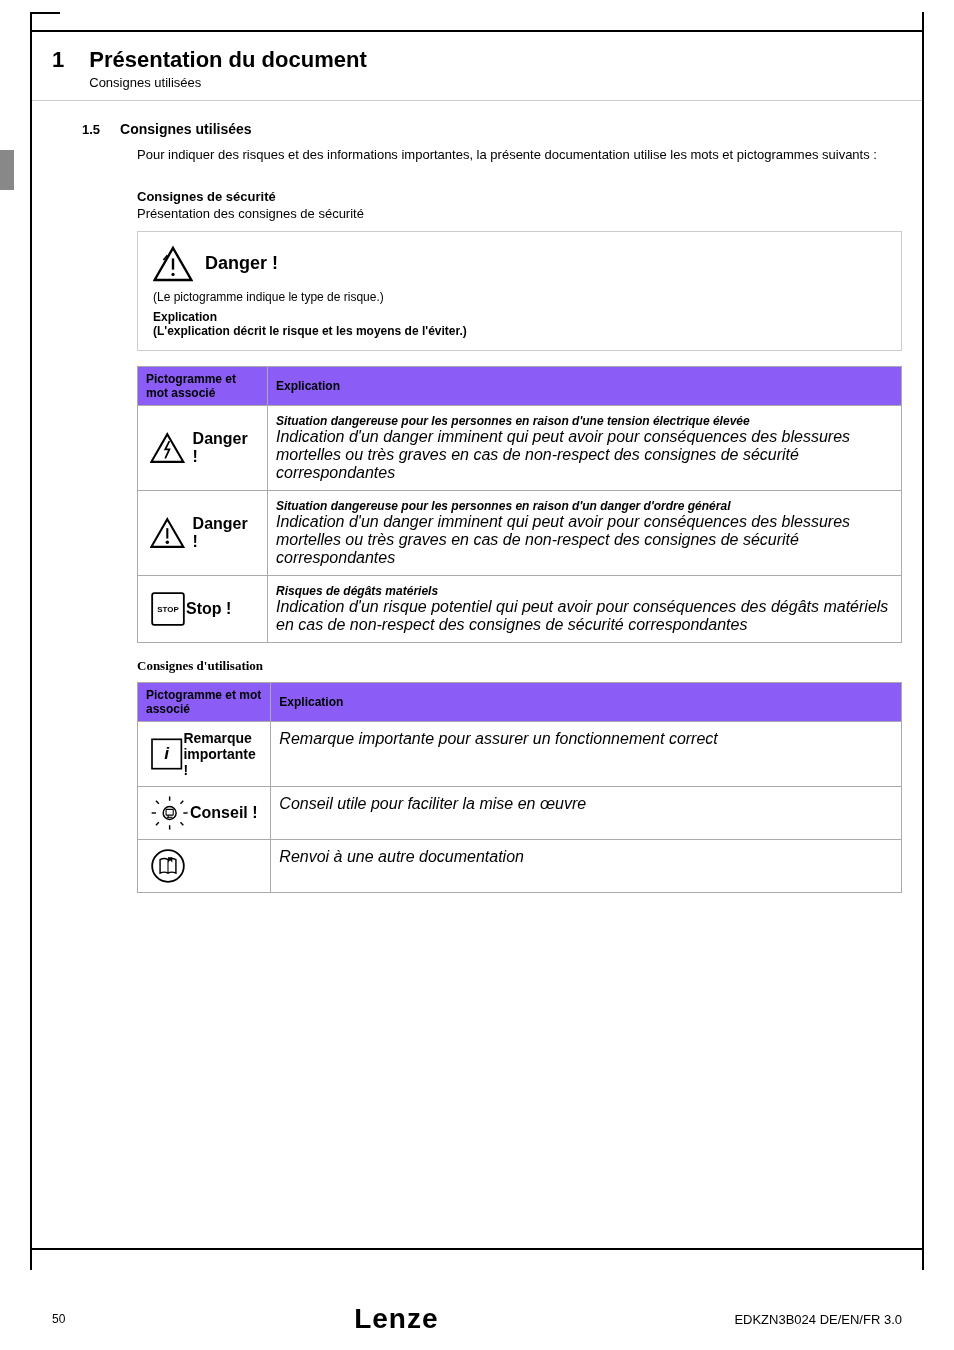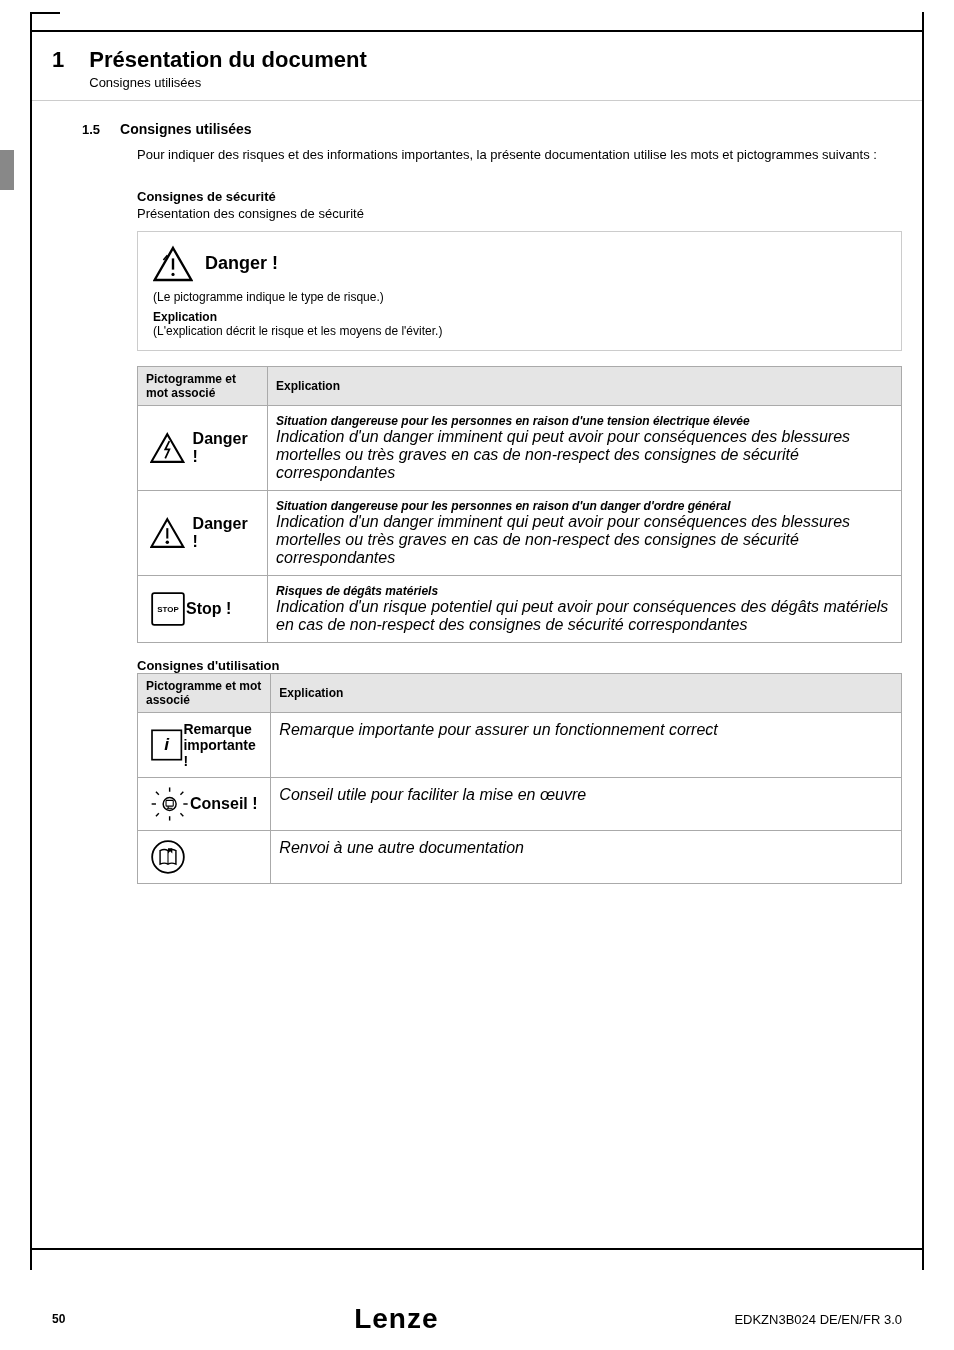--- a/index.html
+++ b/index.html
@@ -168,32 +168,33 @@
     .warning-desc {
       font-size: 12px;
       margin-bottom: 6px;
     }
     .warning-explanation-title {
       font-weight: bold;
       font-size: 12px;
     }
     .warning-explanation-text {
       font-size: 12px;
+      font-weight: bold;
     }
 
     
     .info-table {
       margin-left: 55px;
       width: calc(100% - 55px);
       border-collapse: collapse;
       margin-bottom: 15px;
       font-size: 12px;
     }
     .info-table th {
-      background: #e5e5e5;
+      background: #8b5cf6;
       border: 1px solid #aaa;
       padding: 5px 8px;
       font-weight: bold;
       text-align: left;
       font-size: 12px;
     }
     .info-table td {
       border: 1px solid #aaa;
       padding: 8px;
       vertical-align: middle;
@@ -243,42 +244,43 @@
       bottom: 10px;
       left: 32px;
       right: 32px;
       display: flex;
       align-items: center;
       justify-content: space-between;
       padding: 5px 20px;
     }
     .footer-page {
       font-size: 12px;
-      font-weight: bold;
+      font-weight: normal;
     }
     .footer-logo {
       font-size: 28px;
       font-weight: 900;
       font-family: 'Arial Black', Arial, sans-serif;
       letter-spacing: 1px;
       color: #000;
       text-align: center;
     }
     .footer-doc {
       font-size: 13px;
       margin-left: 7px;
     }
 
     
     .util-section-title {
       margin-left: 55px;
       font-weight: bold;
       font-size: 13px;
-      margin-bottom: 0;
+      margin-bottom: 8px;
       margin-top: 10px;
+      font-family: Liberation Serif, serif;
     }
   </style>
 </head>
 <body>
 
 <div class="tick-tl-h"></div>
 <div class="tick-tl-v"></div>
 <div class="tick-tr-v"></div>
 <div class="tick-bl-v"></div>
 <div class="tick-br-v"></div>

